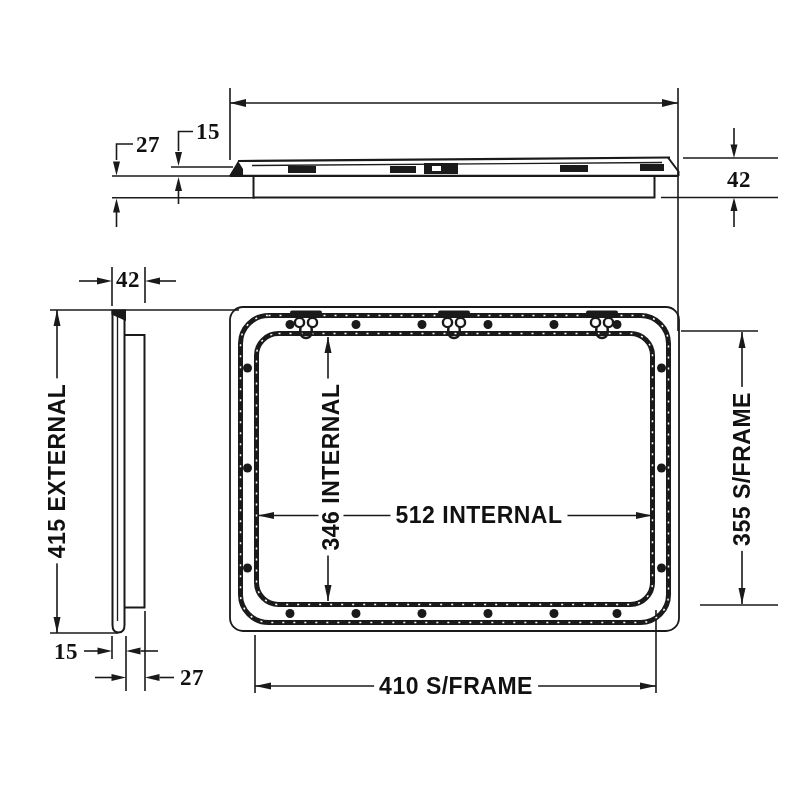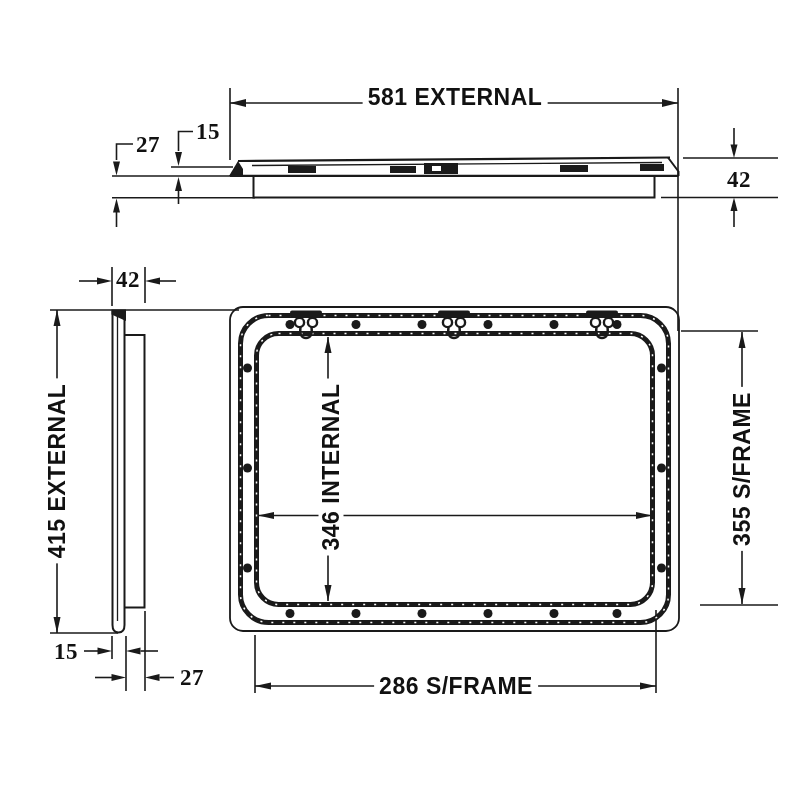--- a/index.html
+++ b/index.html
@@ -163,25 +163,25 @@
         <g>
           <rect x="586" y="310.5" width="32" height="7" rx="2" fill="#1a1a1a"></rect>
           <circle cx="595.5" cy="322.5" r="4.6" fill="#ffffff" stroke="#1a1a1a" stroke-width="2.4"></circle>
           <circle cx="608.5" cy="322.5" r="4.6" fill="#ffffff" stroke="#1a1a1a" stroke-width="2.4"></circle>
           <path d="M596.5,327 Q595,338 602,338 Q609,338 607.5,327" fill="none" stroke="#1a1a1a" stroke-width="2.4"></path>
         </g>
       </g>
     </g>
   </svg>
 
-  <span class="dim-label" style="left:455px;top:97px;">581 EXTERNAL</span>
   <span class="dim-label small" style="left:208px;top:131px;">15</span>
   <span class="dim-label small" style="left:148px;top:144px;">27</span>
   <span class="dim-label small" style="left:739px;top:179px;">42</span>
   <span class="dim-label small" style="left:128px;top:279px;">42</span>
   <span class="dim-label rot" style="left:57px;top:471px;">415 EXTERNAL</span>
   <span class="dim-label rot" style="left:331px;top:467px;">346 INTERNAL</span>
+  <span class="dim-label" style="left:479px;top:515px;">512 INTERNAL</span>
   <span class="dim-label rot" style="left:742px;top:469px;">355 S/FRAME</span>
-  <span class="dim-label" style="left:456px;top:686px;">286 S/FRAME</span>
+  <span class="dim-label" style="left:456px;top:686px;">410 S/FRAME</span>
   <span class="dim-label small" style="left:66px;top:651px;">15</span>
   <span class="dim-label small" style="left:192px;top:677px;">27</span>
 
 </div>
 
 </body></html>

